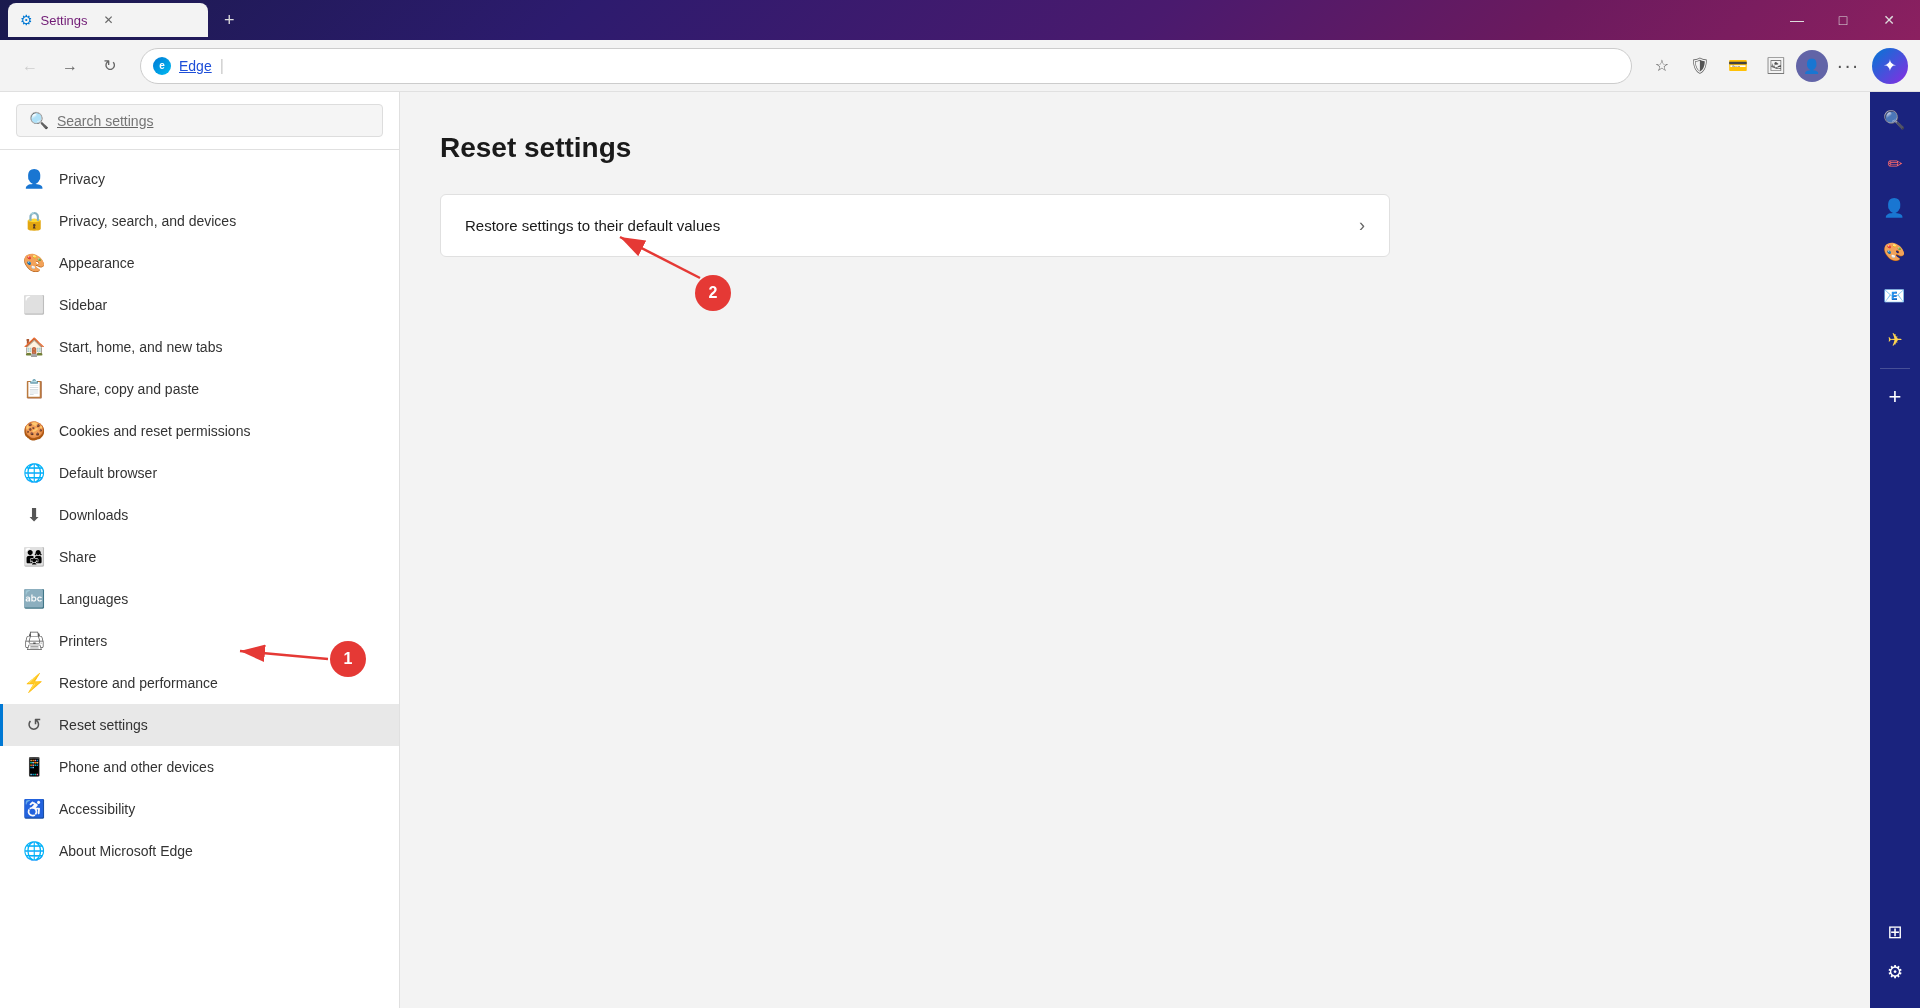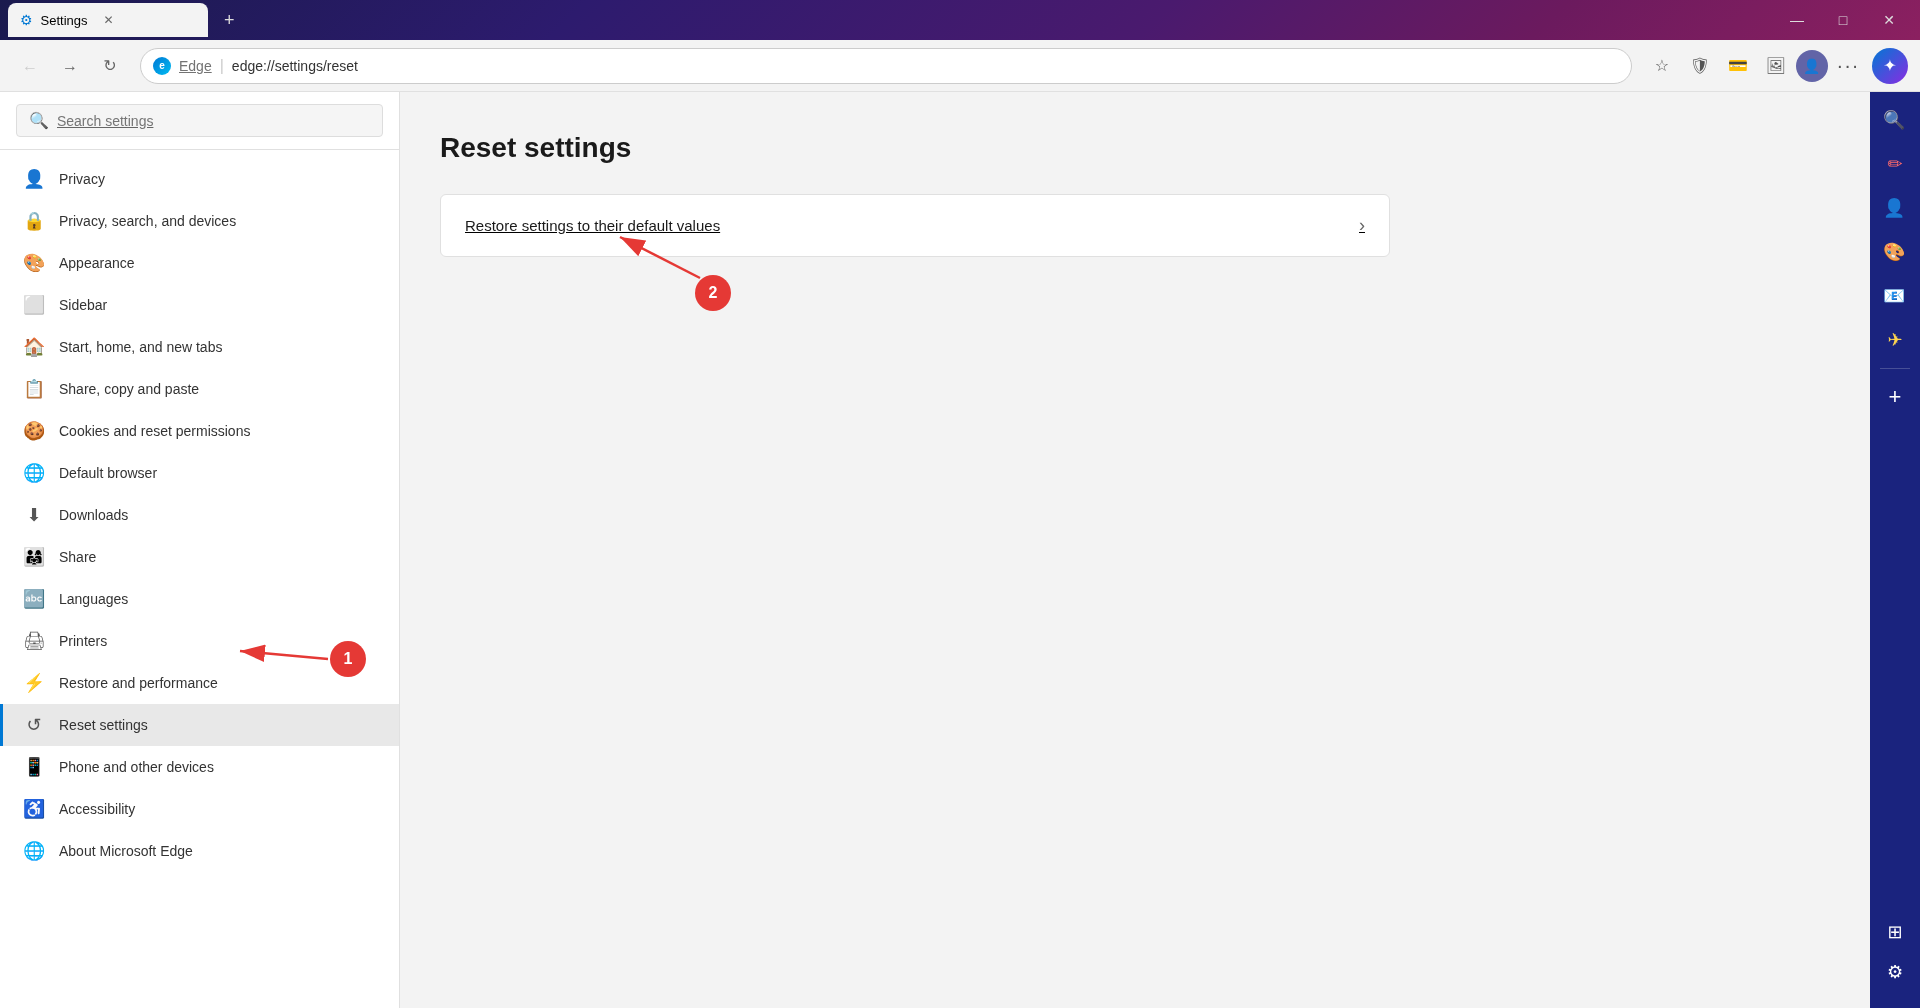--- a/index.html
+++ b/index.html
@@ -18,21 +18,21 @@
       display: flex;
       align-items: center;
       background: #f3f3f3;
       border-radius: 8px 8px 0 0;
       padding: 6px 12px;
       gap: 8px;
       height: 34px;
       min-width: 200px;
     }
     .titlebar-tab-icon { color: #0078d4; font-size: 14px; }
-    .titlebar-tab-label { font-size: 13px; color: #000000; }
+    .titlebar-tab-label { font-size: 13px; color: #701a75; }
     .titlebar-tab-close { color: #666; font-size: 12px; cursor: pointer; margin-left: 8px; }
     .titlebar-new-tab {
       color: #ddd;
       font-size: 18px;
       cursor: pointer;
       padding: 4px 8px;
     }
     .titlebar-controls {
       margin-left: auto;
       display: flex;
@@ -227,21 +227,20 @@
     }
     .settings-card {
       background: #fff;
       border: 1px solid #e0e0e0;
       border-radius: 6px;
       display: flex;
       align-items: center;
       padding: 20px 24px;
       cursor: pointer;
       max-width: 950px;
-      text-decoration: underline;
     }
     .settings-card-label {
       flex: 1;
       font-size: 15px;
       color: #1a1a1a;
     }
     .settings-card-arrow {
       color: #666;
       font-size: 18px;
     }
@@ -374,23 +373,22 @@
       <button class="titlebar-btn close">✕</button>
     </div>
   </div>
 
   <div class="toolbar">
     <button class="toolbar-nav-btn disabled">←</button>
     <button class="toolbar-nav-btn">→</button>
     <button class="toolbar-nav-btn">↻</button>
     <div class="address-bar">
       <div class="address-edge-logo">e</div>
-      <span style="font-size:14px;color:#737373;font-weight:500;text-decoration:underline;">Edge</span>
+      <span style="font-size:14px;color:#1d4ed8;font-weight:500;text-decoration:underline;">Edge</span>
       <span class="address-separator">|</span>
-      <span class="address-url">edge://settings/reset</span>
     </div>
     <div class="toolbar-right">
       <button class="toolbar-icon-btn">☆</button>
       <button class="toolbar-icon-btn">🛡</button>
       <button class="toolbar-icon-btn">💳</button>
       <button class="toolbar-icon-btn">🖼</button>
       <div class="toolbar-avatar">👤</div>
       <button class="toolbar-icon-btn" style="font-size:20px;letter-spacing:1px;">···</button>
       <div class="toolbar-copilot">✦</div>
     </div>

